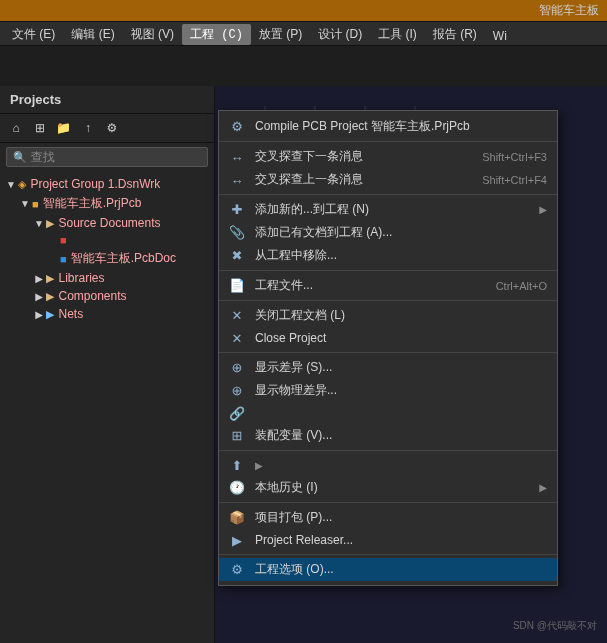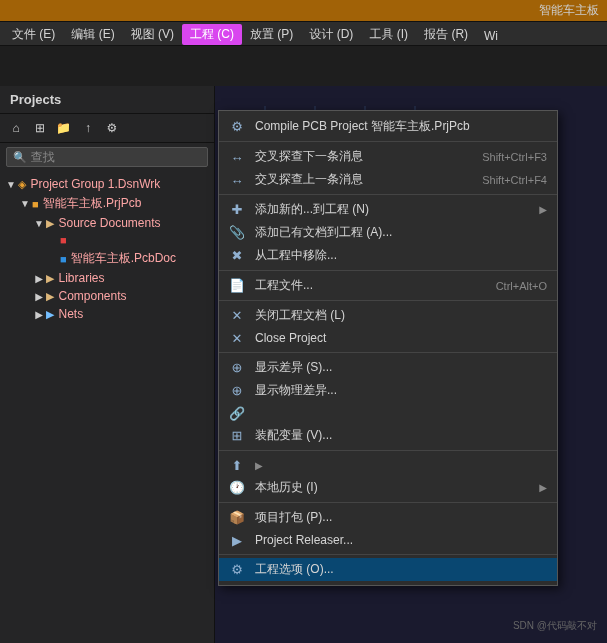--- a/index.html
+++ b/index.html
@@ -38,21 +38,21 @@
       border-bottom: 1px solid #111;
       padding: 0 4px;
     }
     .menu-item {
       padding: 2px 8px;
       cursor: pointer;
       color: #d4d4d4;
       font-size: 12px;
       border-radius: 2px;
     }
-    .menu-item.active { background: #d946ef; color: white; }
+    .menu-item.active { background: #737373; color: white; font-family: Liberation Mono, monospace; }
 
     
     #main {
       display: flex;
       height: calc(643px - 46px);
       position: relative;
       margin-top: 40px;
     }
 
     

